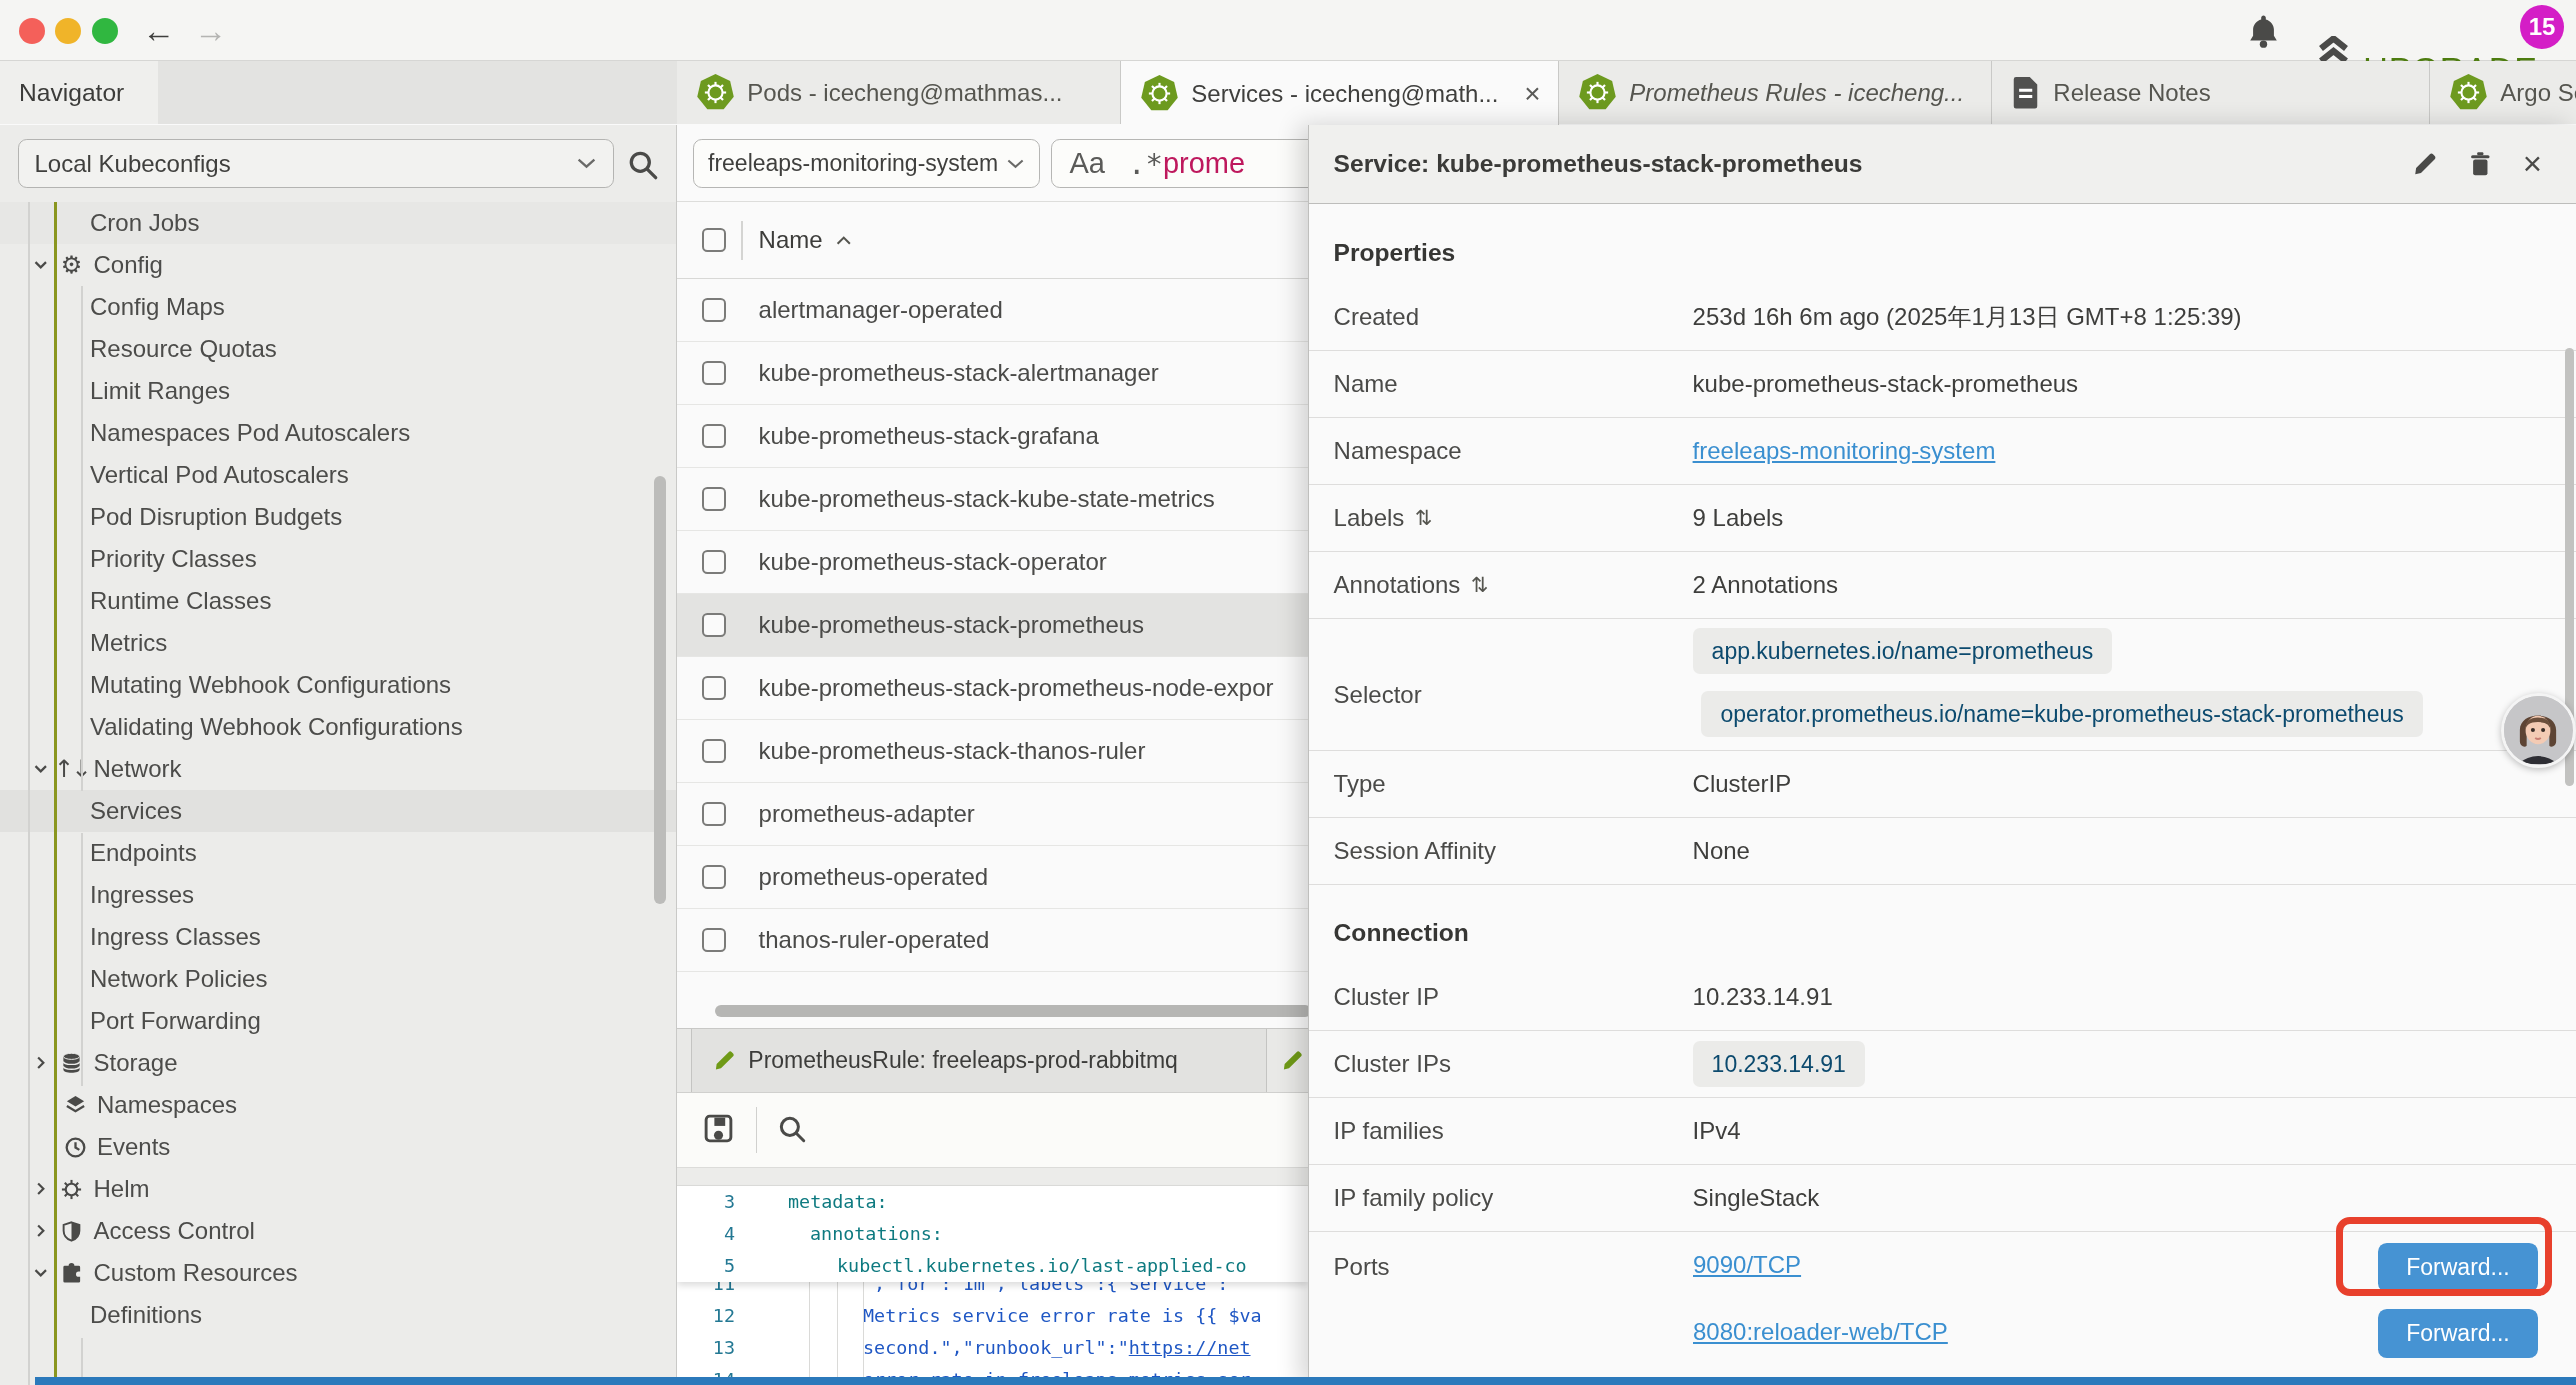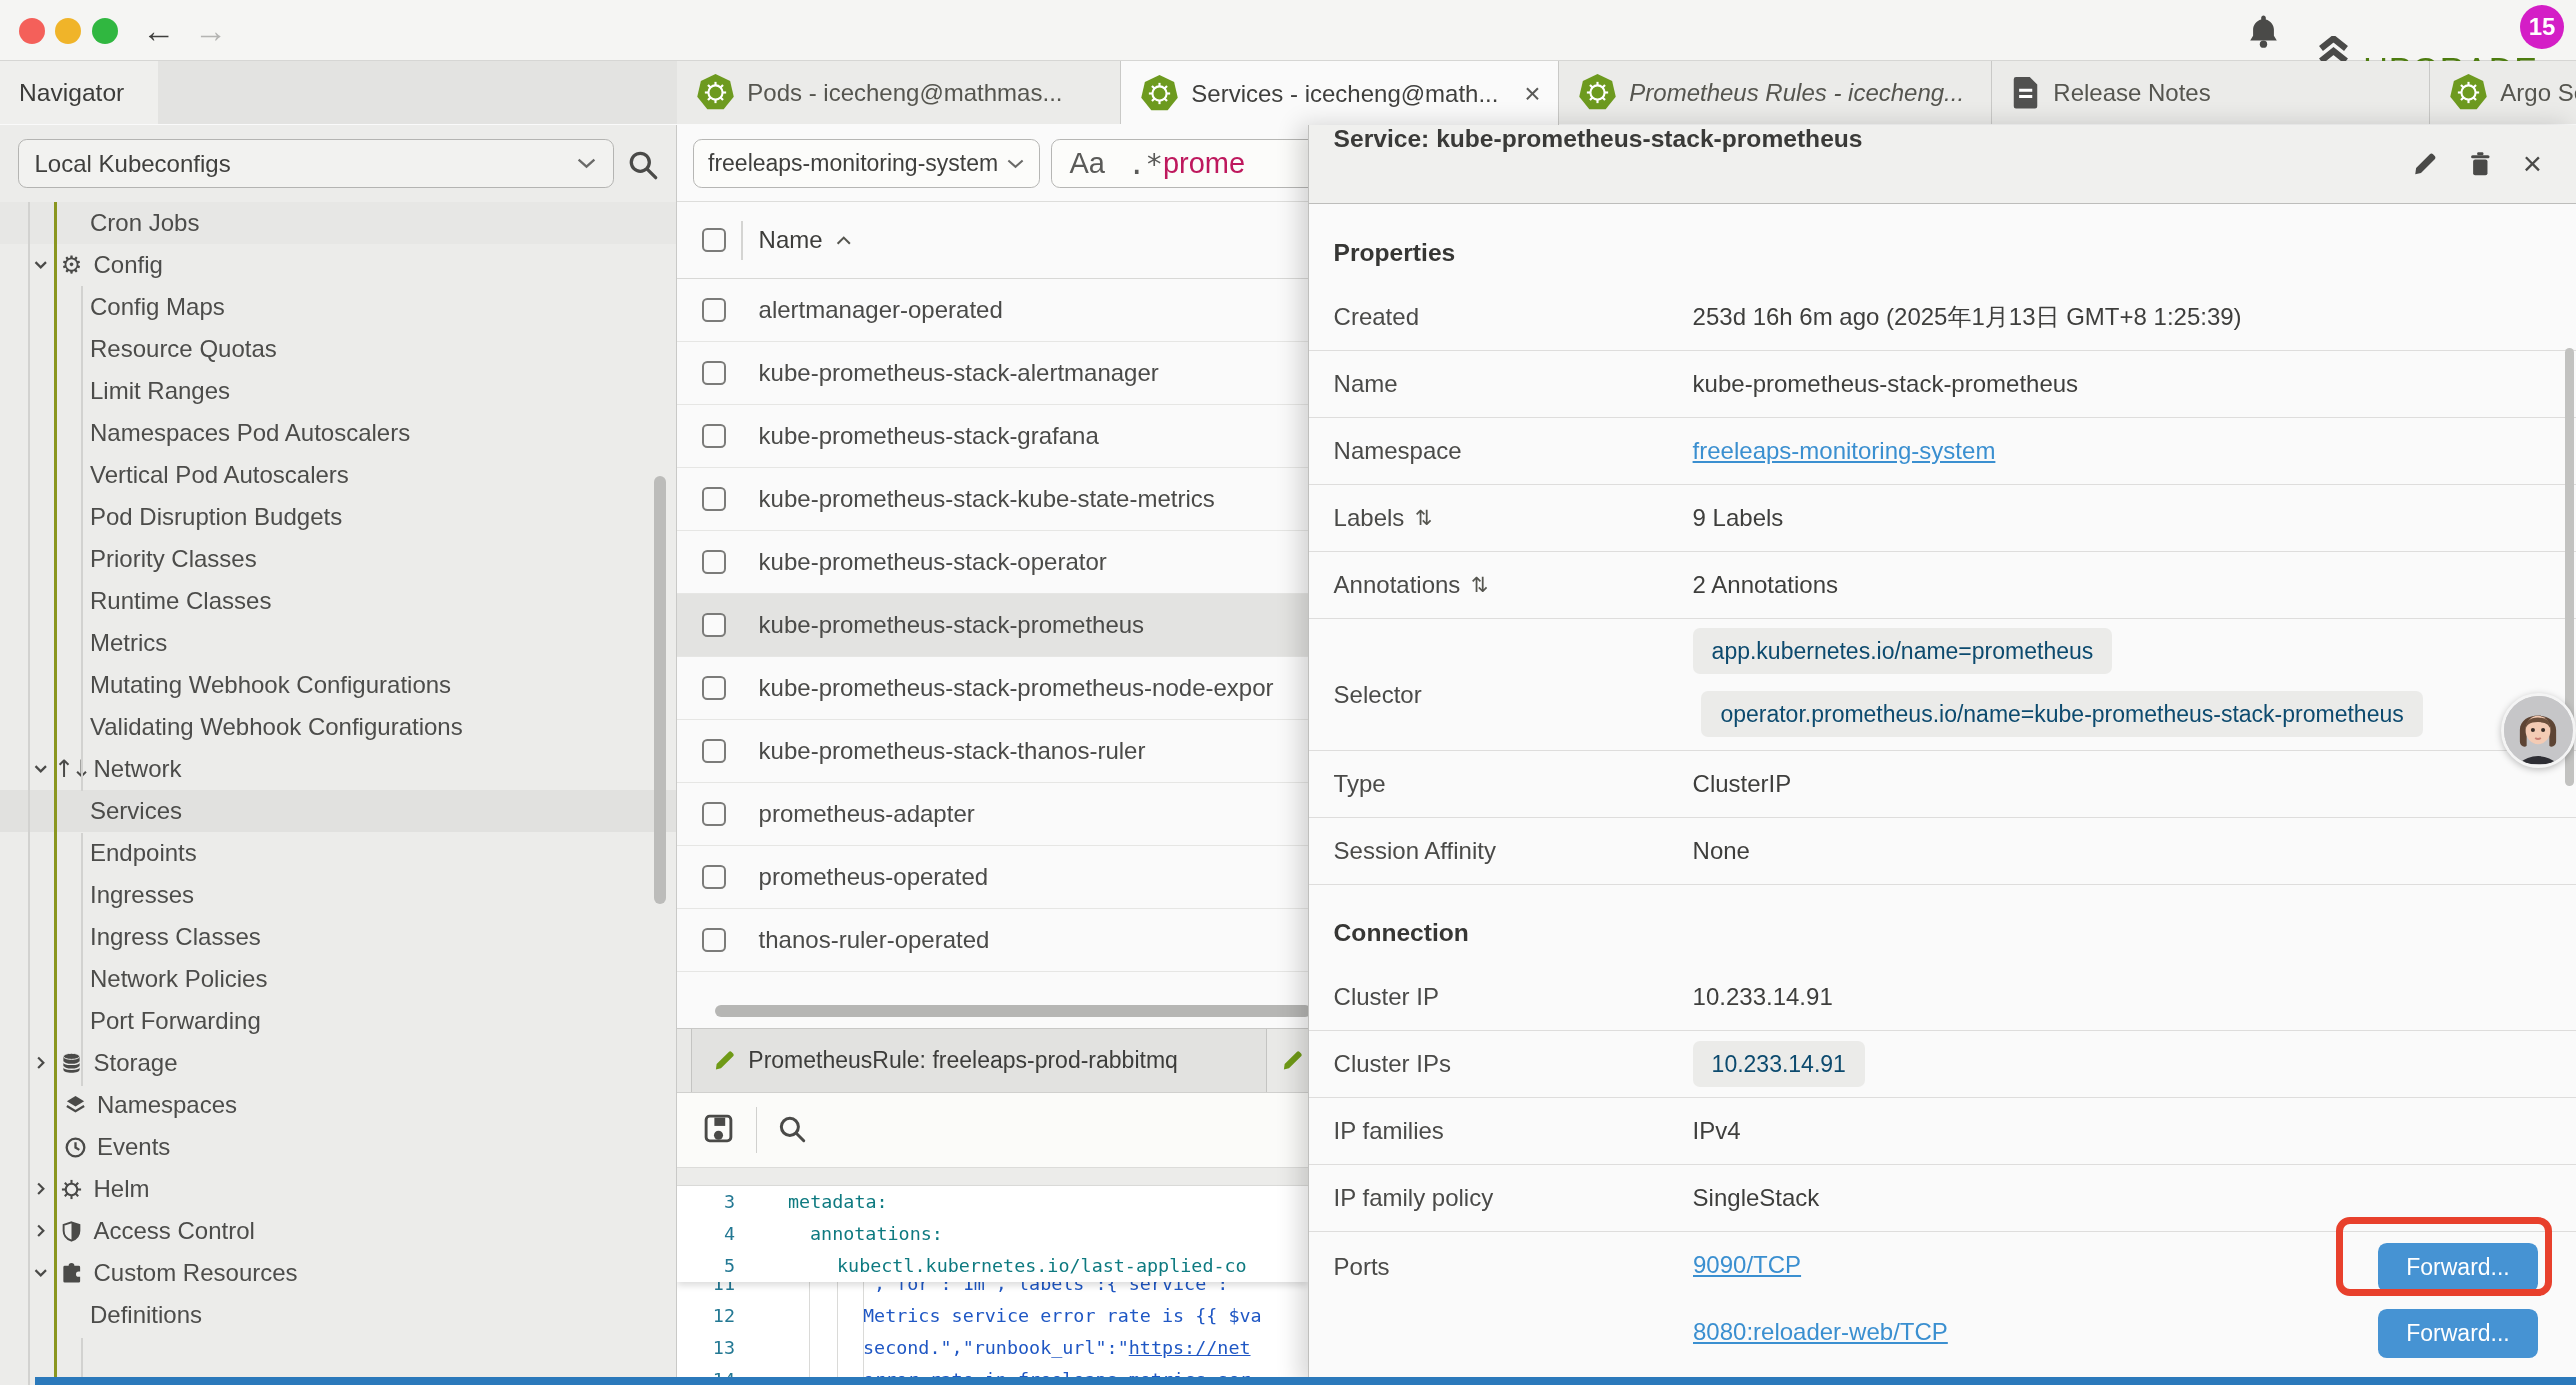--- a/index.html
+++ b/index.html
@@ -91,21 +91,21 @@
   .codelink{color:#1f57c4;text-decoration:underline;}
   .sticky{position:relative;background:#fff;box-shadow:0 3.5px 7px rgba(0,0,0,.14);z-index:2;}
   .clip{height:17.5px;overflow:hidden;position:relative;}
   .clip .cl{position:relative;top:-14px;}
   .iguide{position:absolute;width:1.3px;background:#dadad8;top:95px;height:105px;z-index:1;}
 
   
   .detail{position:absolute;left:1308px;top:125px;width:1268px;height:1261px;background:#fafafa;border-left:1.8px solid #bfbfbd;
     box-shadow:-8.8px 0 23px rgba(0,0,0,.16);z-index:5;}
   .dheader{position:absolute;left:0;top:0;width:1268px;height:79px;background:#f0f0ee;border-bottom:1.8px solid #bdbdbb;
-    display:flex;padding-left:24.6px;}
+    display:flex;align-items:center;padding-left:24.6px;}
   .dtitle{font-size:24.6px;font-weight:bold;color:#3a3a38;}
   .dh-icons{margin-left:auto;margin-right:35px;display:flex;align-items:center;gap:30px;}
   .dh-close{font-size:33px;color:#4a4a48;line-height:26px;}
   .pbody{position:absolute;left:0;top:79px;width:1268px;}
   .psec{height:79px;display:flex;align-items:flex-end;padding:0 0 16px 24.6px;font-weight:bold;font-size:24.6px;color:#363634;}
   .psec.bt{border-top:1.8px solid #dedddc;}
   .prow{display:flex;align-items:center;border-top:1.8px solid #dedddc;padding-left:24.6px;height:67px;}
   .prow.nb{border-top:none;}
   .plab{width:359px;flex:none;font-size:24px;color:#4a4a48;display:flex;align-items:center;gap:10.5px;}
   .pval{font-size:24px;color:#3e3e3c;white-space:nowrap;}

